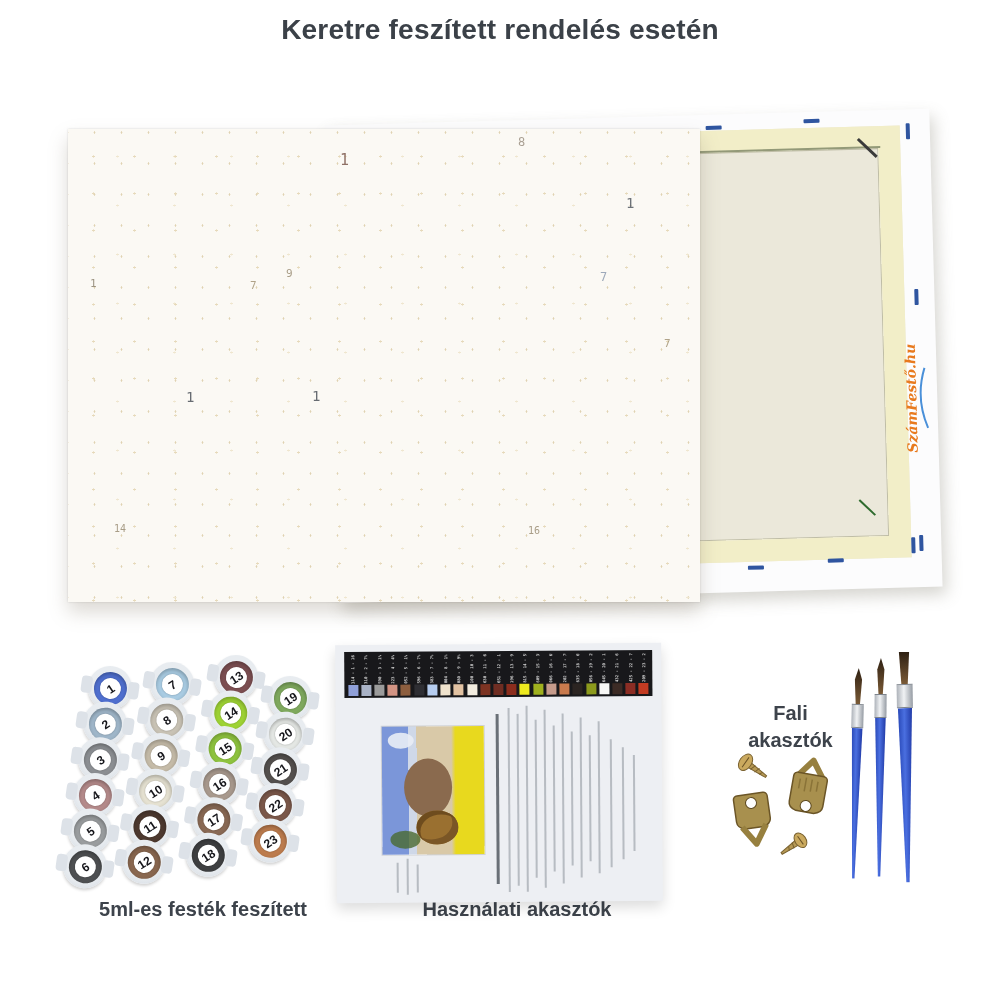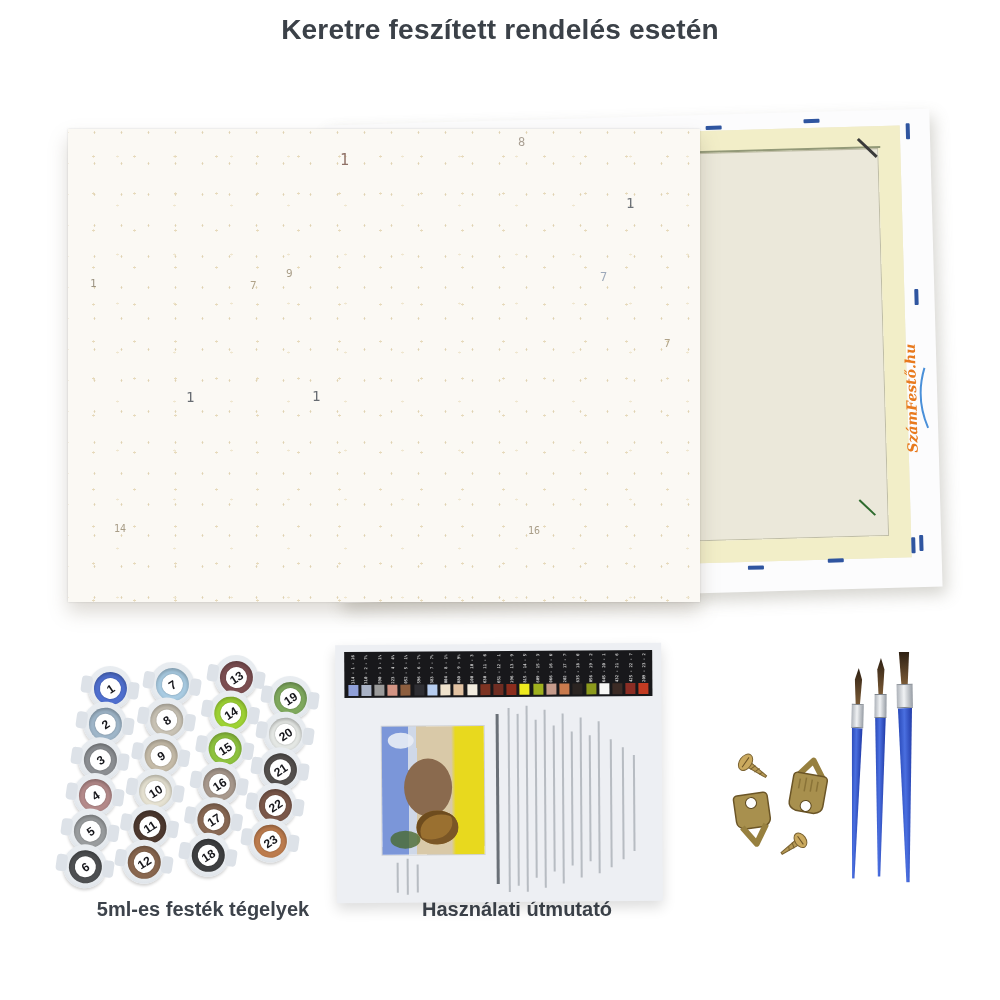--- a/index.html
+++ b/index.html
@@ -250,21 +250,21 @@
             <div class="lbl" data-interactable="false">22</div>
           </div>
         </div>
         <div class="pot" data-interactable="false">
           <div class="fill" data-interactable="false" style="background: rgb(189, 124, 78);">
             <div class="lbl" data-interactable="false">23</div>
           </div>
         </div>
       </div>
     </div>
-  <div class="caption" style="left:58px;top:898px;width:290px;font-size:20px" data-interactable="false">5ml-es festék tégelyek</div>
+  <div class="caption" style="left:58px;top:898px;width:290px;font-size:20px" data-interactable="false">5ml-es festék feszített</div>
 
   <div class="sheet" data-interactable="false">
     <div class="code-strip" data-interactable="false">
         <div class="swatch-col" data-interactable="false">
           <div class="code" data-interactable="false">314 - 1 - 16%</div>
           <div class="sw" data-interactable="false" style="background: rgb(143, 159, 216);"></div>
         </div>
         <div class="swatch-col" data-interactable="false">
           <div class="code" data-interactable="false">310 - 2 - 7%</div>
           <div class="sw" data-interactable="false" style="background: rgb(169, 178, 198);"></div>
@@ -374,22 +374,26 @@
         <div class="sheet-line" data-interactable="false" style="left: 253px; top: 92px; height: 126px;"></div>
         <div class="sheet-line" data-interactable="false" style="left: 262px; top: 78px; height: 152px;"></div>
         <div class="sheet-line" data-interactable="false" style="left: 274px; top: 96px; height: 128px;"></div>
         <div class="sheet-line" data-interactable="false" style="left: 286px; top: 104px; height: 112px;"></div>
         <div class="sheet-line" data-interactable="false" style="left: 297px; top: 112px; height: 96px;"></div>
         <div class="sheet-line" data-interactable="false" style="left: 60px; top: 218px; height: 30px;"></div>
         <div class="sheet-line" data-interactable="false" style="left: 70px; top: 214px; height: 36px;"></div>
         <div class="sheet-line" data-interactable="false" style="left: 80px; top: 220px; height: 28px;"></div>
       </div>
   </div>
-  <div class="caption" style="left:372px;top:898px;width:290px;font-size:20px" data-interactable="false">Használati útmutató</div>
-
+  <div class="caption" style="left:372px;top:898px;width:290px;font-size:20px" data-interactable="false">Használati akasztók</div>
+
+  <div class="hanger-label" data-interactable="false">
+    <div data-interactable="false">Fali</div>
+    <div data-interactable="false">akasztók</div>
+  </div>
   <svg class="hangers-svg" width="134" height="120" viewBox="0 0 134 120" data-interactable="false">
 
     <g transform="translate(36,22) rotate(-55)">
       <polygon points="-3,0 3,0 1,22 -1,22" fill="#b79a55" stroke="#7a6230" stroke-width="1"></polygon>
       <line x1="-3" y1="5" x2="3" y2="7" stroke="#7a6230"></line>
         <line x1="-3" y1="10" x2="3" y2="12" stroke="#7a6230"></line>
         <line x1="-2" y1="15" x2="2" y2="17" stroke="#7a6230"></line>
       <ellipse cx="0" cy="-3" rx="9" ry="6" fill="#caa95e" stroke="#7a6230"></ellipse>
       <line x1="-6" y1="-3" x2="6" y2="-3" stroke="#6a5226"></line>
     </g>

